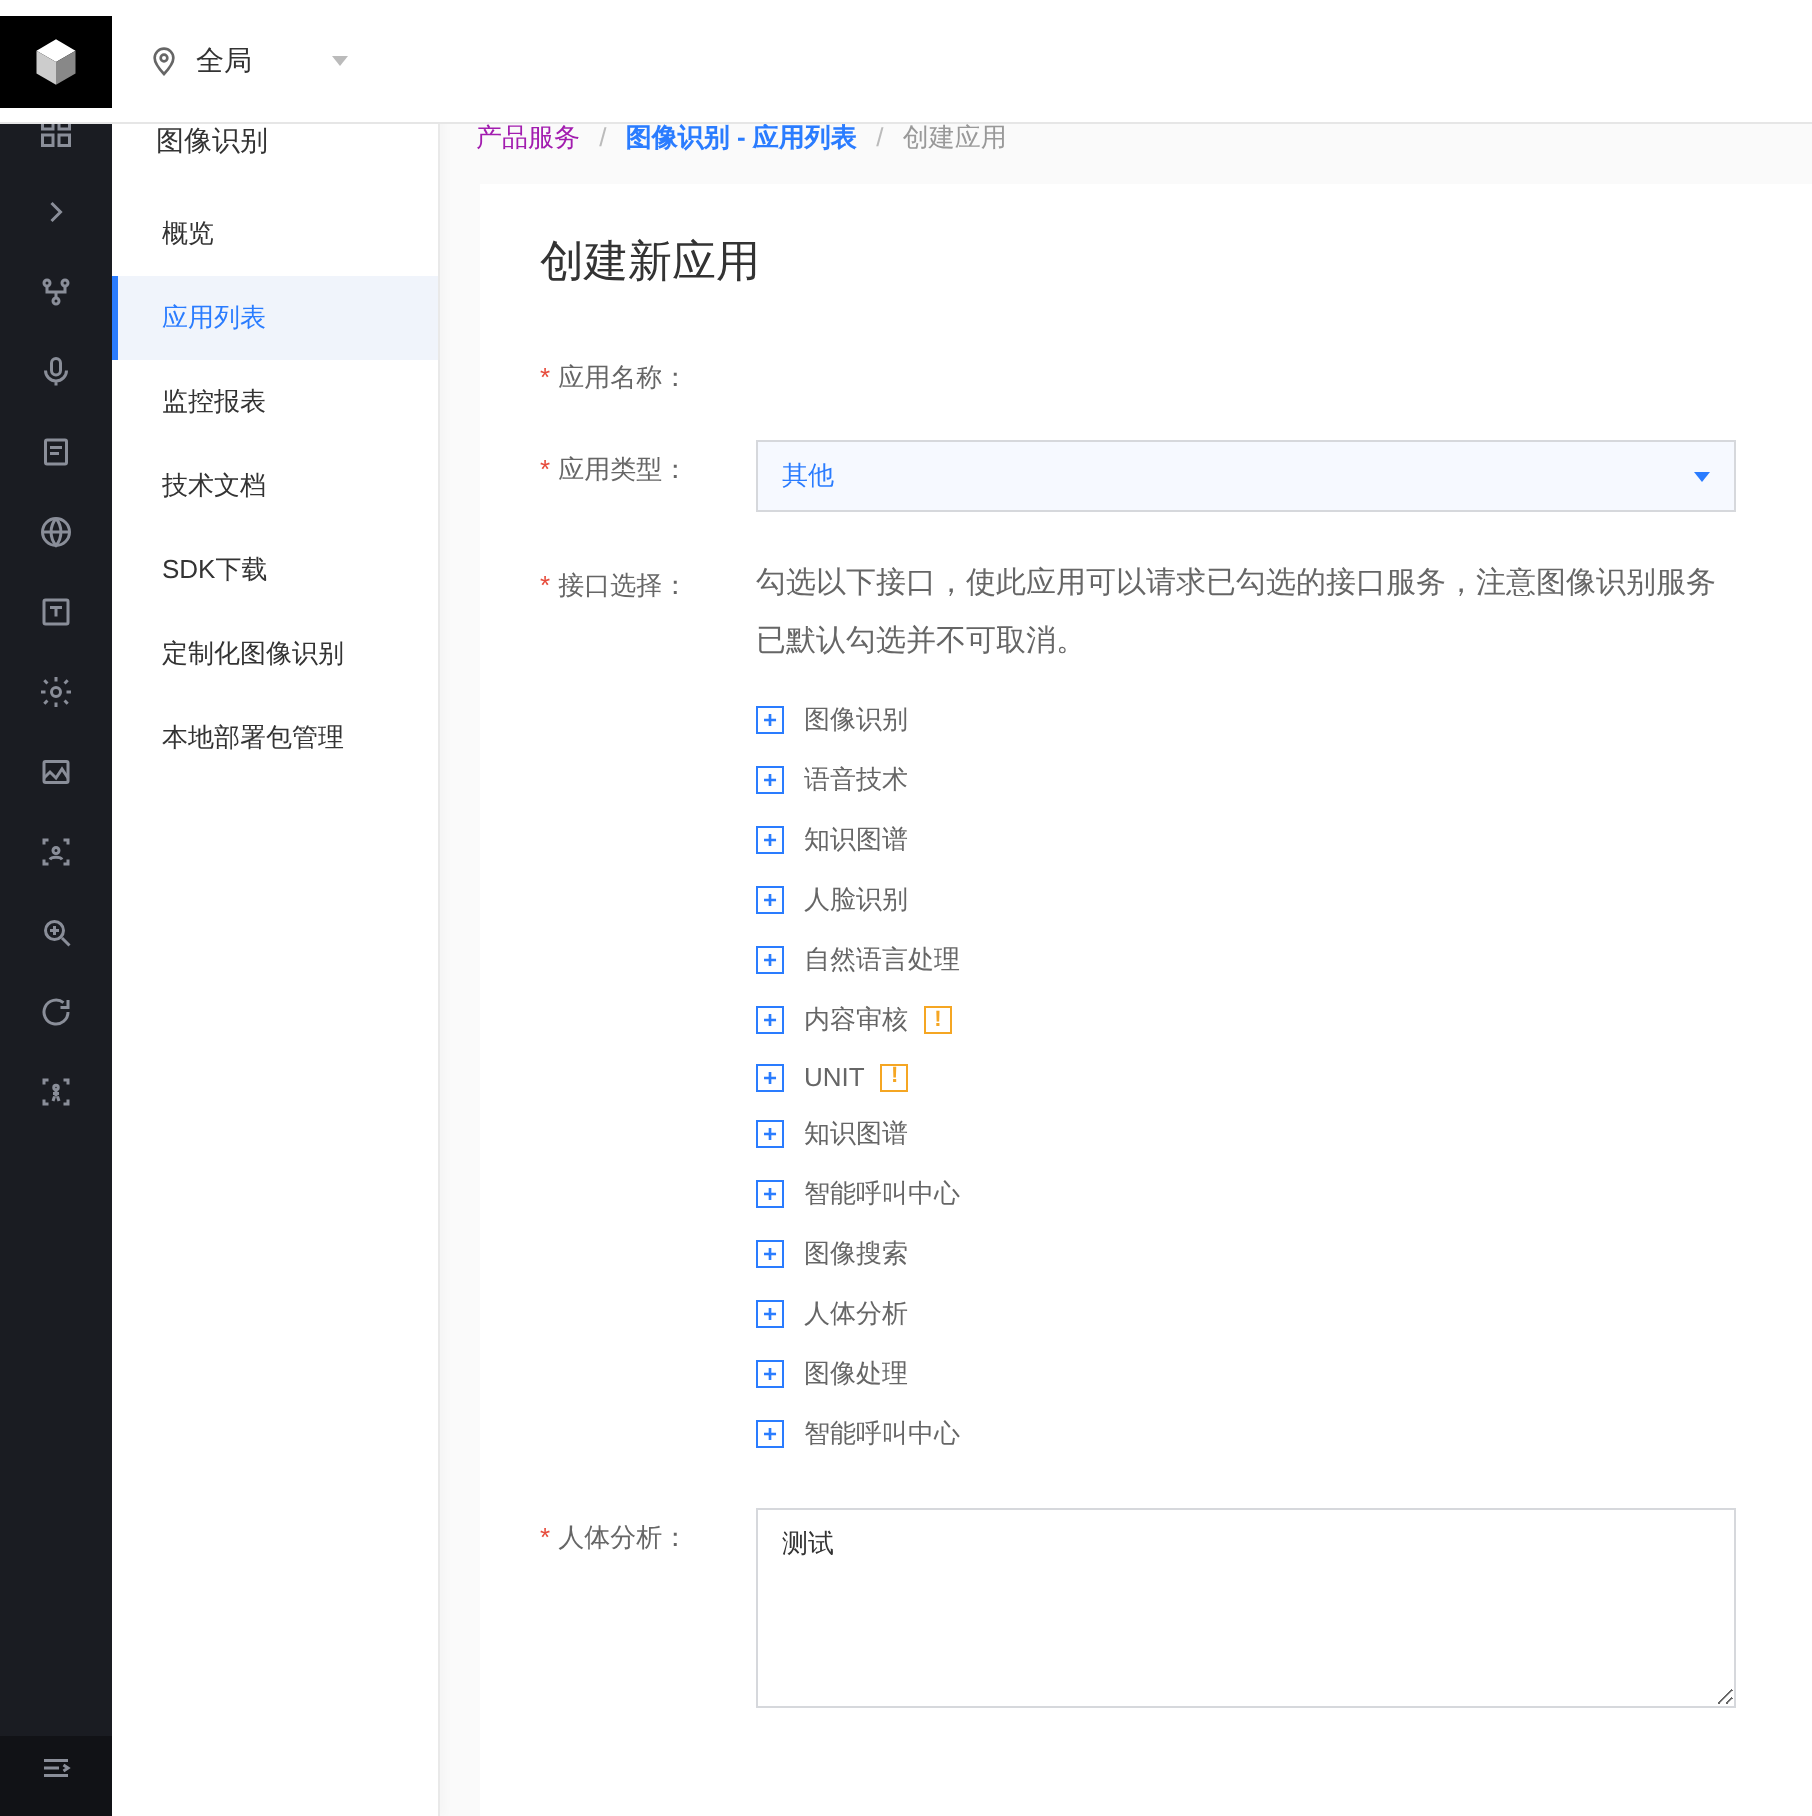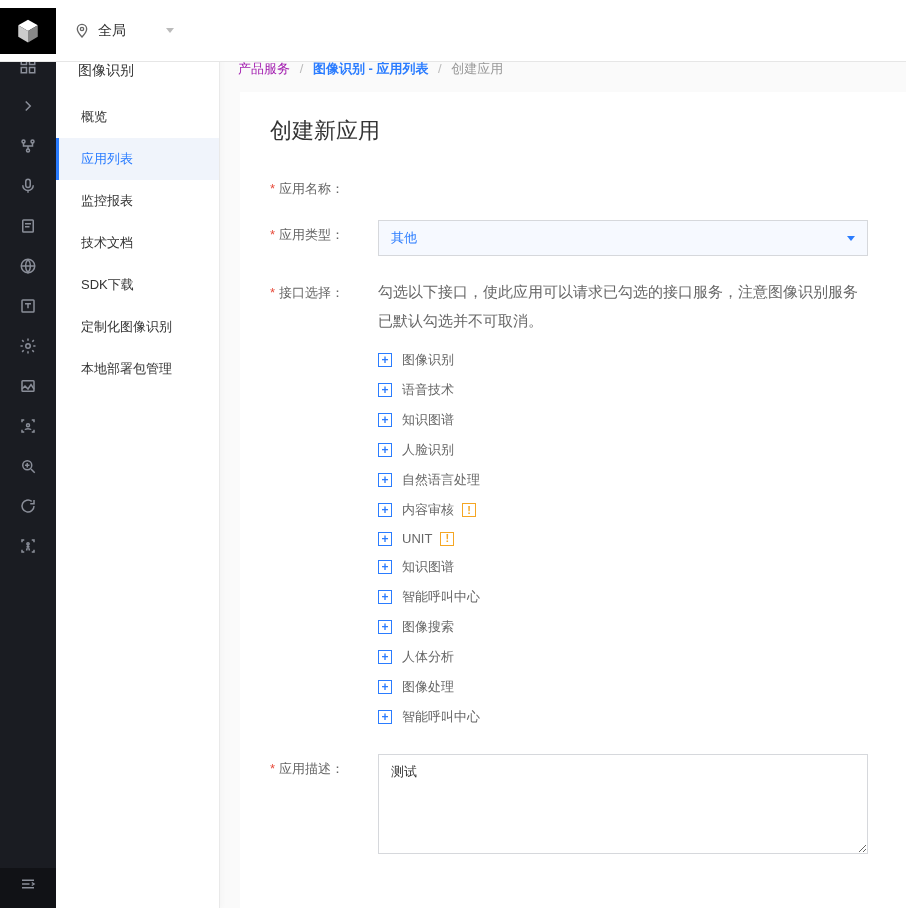--- a/index.html
+++ b/index.html
@@ -430,20 +430,20 @@
             </li>
             <li>
               <span class="plus-box">+</span>
               <span>智能呼叫中心</span>
             </li>
           </ul>
       </div>
     </div>
 
     <div class="form-row">
-      <div class="form-label"><span class="req">*</span><span>应用描述：</span></div>
+      <div class="form-label"><span class="req">*</span><span>人体分析：</span></div>
       <div class="form-field">
         <textarea id="desc-ta" style="">测试</textarea>
       </div>
     </div>
 
   </div>
 </div>
 
 </body></html>

